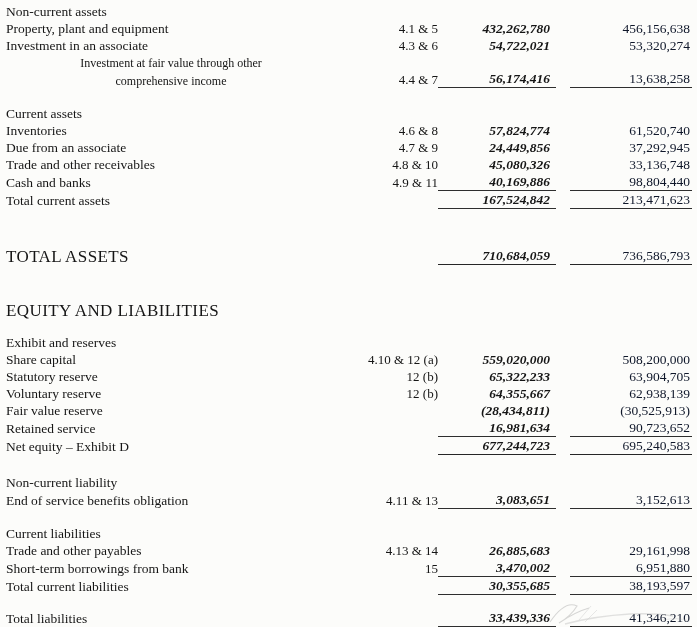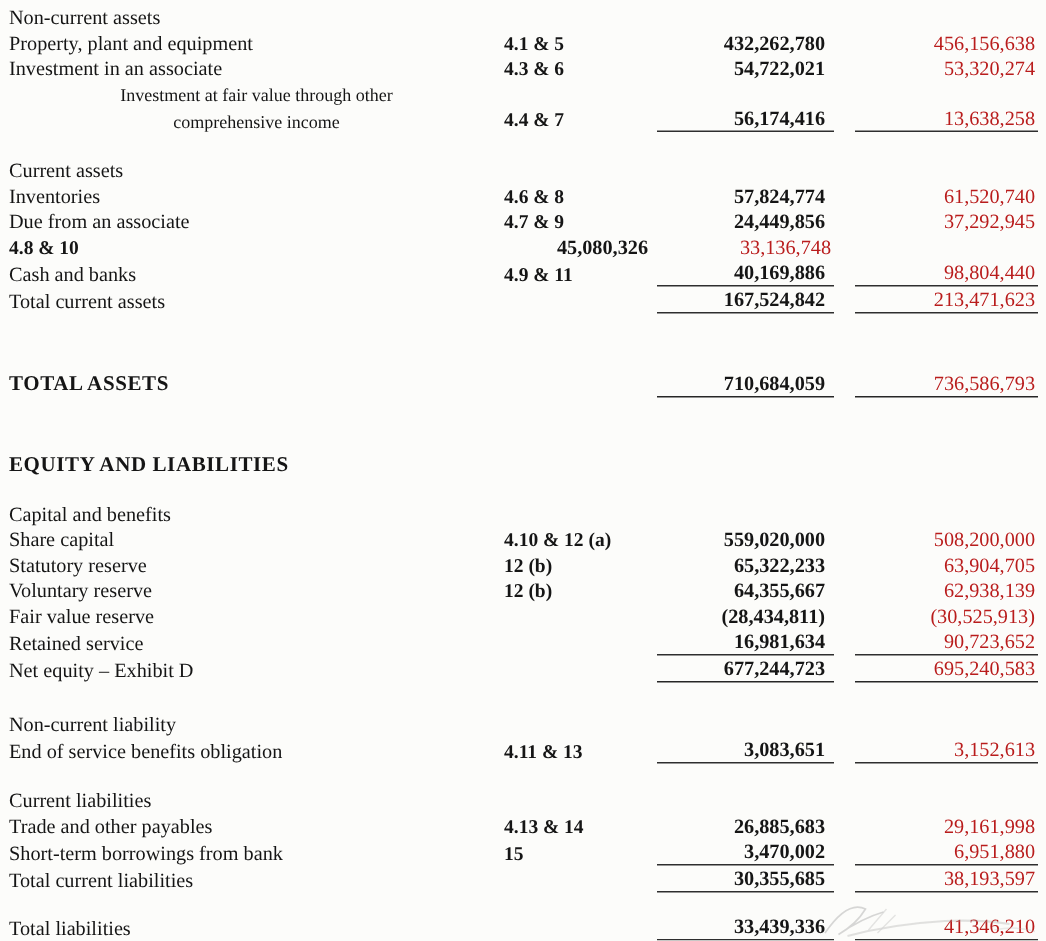--- a/index.html
+++ b/index.html
@@ -14,24 +14,24 @@
   .sheet{padding:4px 0 0 6px;}
   .row{
     display:grid;
     grid-template-columns:330px 102px 118px 136px;
     align-items:end;
     min-height:16px;
   }
   .label{font-size:13.5px;line-height:16px;}
   .bold{font-weight:normal;}
   .label.small{font-size:12px;line-height:14px;text-align:center;}
-  .caps{font-size:14px;font-weight:bold;letter-spacing:0.4px;line-height:16px;margin-top:20px;}
-  .note{font-weight:bold;font-size:13px;text-align:left;line-height:16px;white-space:nowrap;}
-  .v1{font-weight:bold;font-size:13.5px;text-align:right;padding-right:6px;line-height:17px;white-space:nowrap;}
-  .v2{font-size:13.5px;text-align:right;padding-right:2px;margin-left:14px;line-height:17px;color:#b91c1c;white-space:nowrap;}
+  .caps{font-size:17px;font-weight:normal;letter-spacing:0.4px;line-height:16px;margin-top:20px;}
+  .note{font-weight:normal;font-size:13px;text-align:right;line-height:16px;white-space:nowrap;}
+  .v1{font-weight:bold;font-size:13.5px;text-align:right;padding-right:6px;line-height:17px;white-space:nowrap;font-style:italic;}
+  .v2{font-size:13.5px;text-align:right;padding-right:2px;margin-left:14px;line-height:17px;color:#0f172a;white-space:nowrap;}
   .u{border-bottom:1.5px solid #2e2e2e;}
   .ut{border-bottom:1.8px solid #262626;text-align:right;}
   .sig{position:absolute;left:545px;top:592px;width:150px;height:35px;opacity:.55;}
 </style>
 </head>
 <body>
 
 <div class="sheet">
 
   <div class="row">
@@ -70,20 +70,21 @@
     <div class="v1">57,824,774</div>
     <div class="v2">61,520,740</div>
   </div>
   <div class="row">
     <div class="label">Due from an associate</div>
     <div class="note">4.7 &amp; 9</div>
     <div class="v1">24,449,856</div>
     <div class="v2">37,292,945</div>
   </div>
   <div class="row">
+    <div class="label">Trade and other receivables</div>
     <div class="note">4.8 &amp; 10</div>
     <div class="v1">45,080,326</div>
     <div class="v2">33,136,748</div>
   </div>
   <div class="row">
     <div class="label">Cash and banks</div>
     <div class="note">4.9 &amp; 11</div>
     <div class="v1 u">40,169,886</div>
     <div class="v2 u">98,804,440</div>
   </div>
@@ -105,21 +106,21 @@
 
   <div style="height:18px"></div>
 
   <div class="row">
     <div class="caps">EQUITY AND LIABILITIES</div>
   </div>
 
   <div style="height:16px"></div>
 
   <div class="row">
-    <div class="label bold">Capital and benefits</div>
+    <div class="label bold">Exhibit and reserves</div>
   </div>
   <div class="row">
     <div class="label">Share capital</div>
     <div class="note">4.10 &amp; 12 (a)</div>
     <div class="v1">559,020,000</div>
     <div class="v2">508,200,000</div>
   </div>
   <div class="row">
     <div class="label">Statutory reserve</div>
     <div class="note">12 (b)</div>

